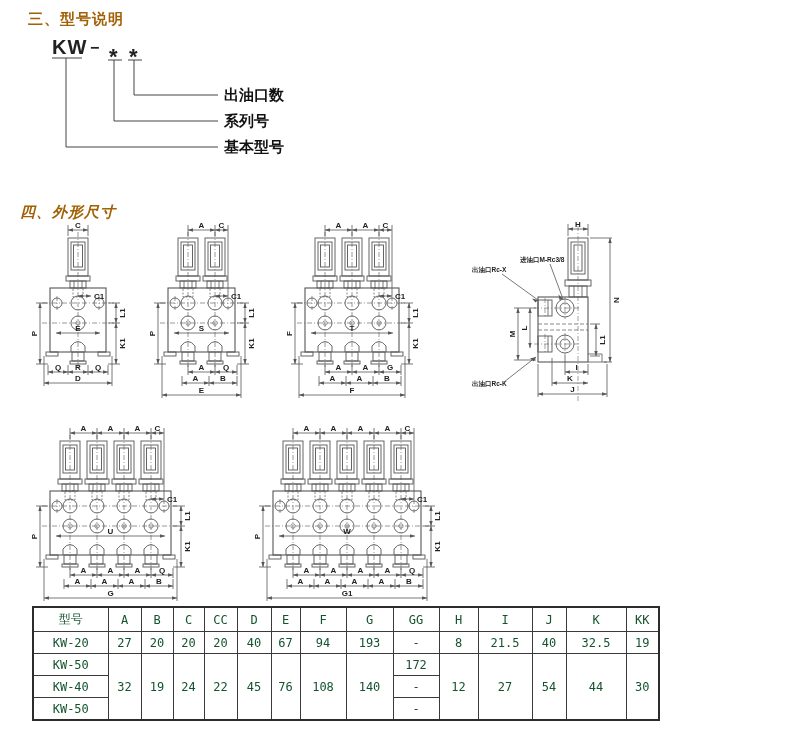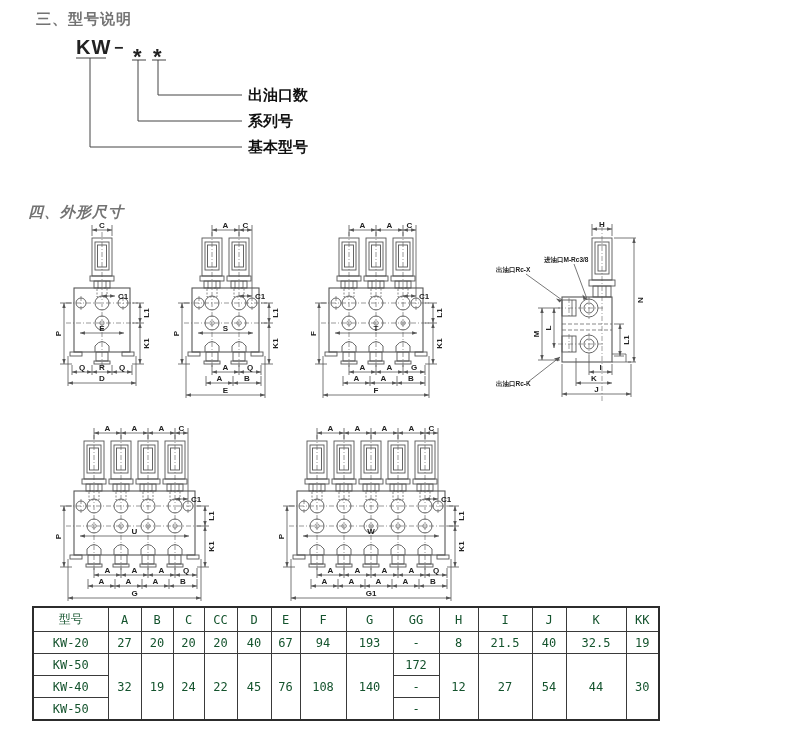--- a/index.html
+++ b/index.html
@@ -1,19 +1,19 @@
 <!DOCTYPE html>
 <html><head>
 <meta charset="utf-8">
 <style>
   html,body{margin:0;padding:0;background:#fff;}
   .page{position:relative;width:800px;height:737px;background:#fff;overflow:hidden;
         font-family:"Liberation Sans",sans-serif;}
-  .heading{position:absolute;font-weight:bold;font-size:15px;color:#737373;letter-spacing:1px;margin-left:8px;}
-  .draw{position:absolute;margin-left:24px;}
+  .heading{position:absolute;font-weight:bold;font-size:15px;color:#a16207;letter-spacing:1px;}
+  .draw{position:absolute;}
   svg{display:block;overflow:visible;}
   svg text{font-family:"Liberation Sans",sans-serif;}
   
   .tblwrap{position:absolute;left:32px;top:606px;}
   table.dims{border-collapse:collapse;table-layout:fixed;width:627px;
              font-family:"DejaVu Sans Mono","Liberation Sans",monospace;font-size:12px;color:#14532d;}
   table.dims th,table.dims td{border:1px solid #3a3a3a;text-align:center;vertical-align:middle;
              padding:0;height:21px;font-weight:normal;overflow:hidden;white-space:nowrap;}
   table.dims{border:2px solid #2c2c2c;}
   table.dims th{height:23px;}

